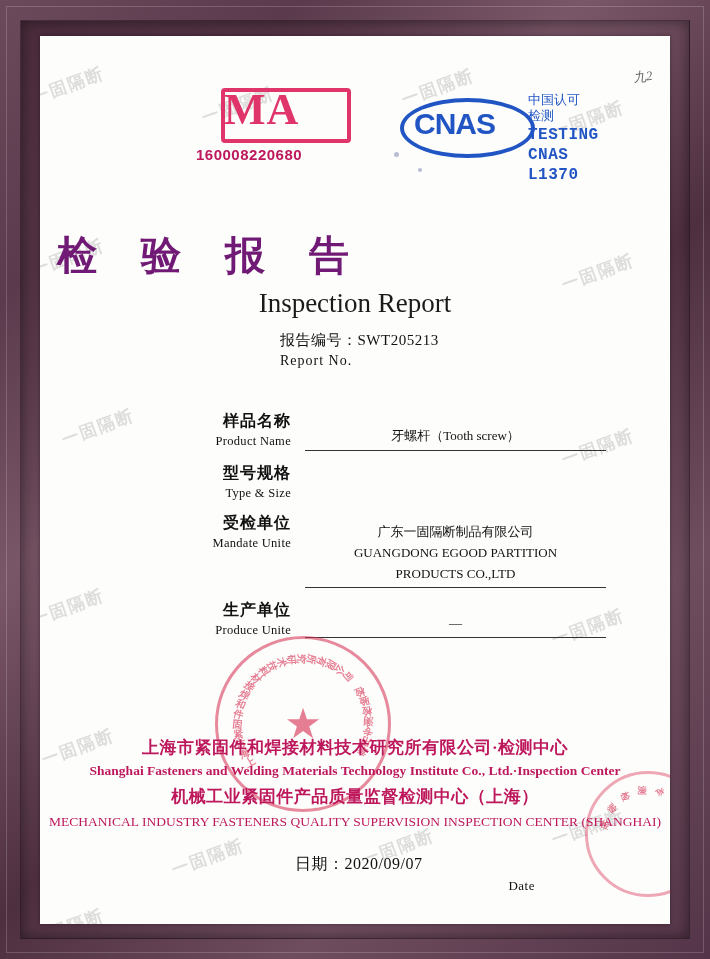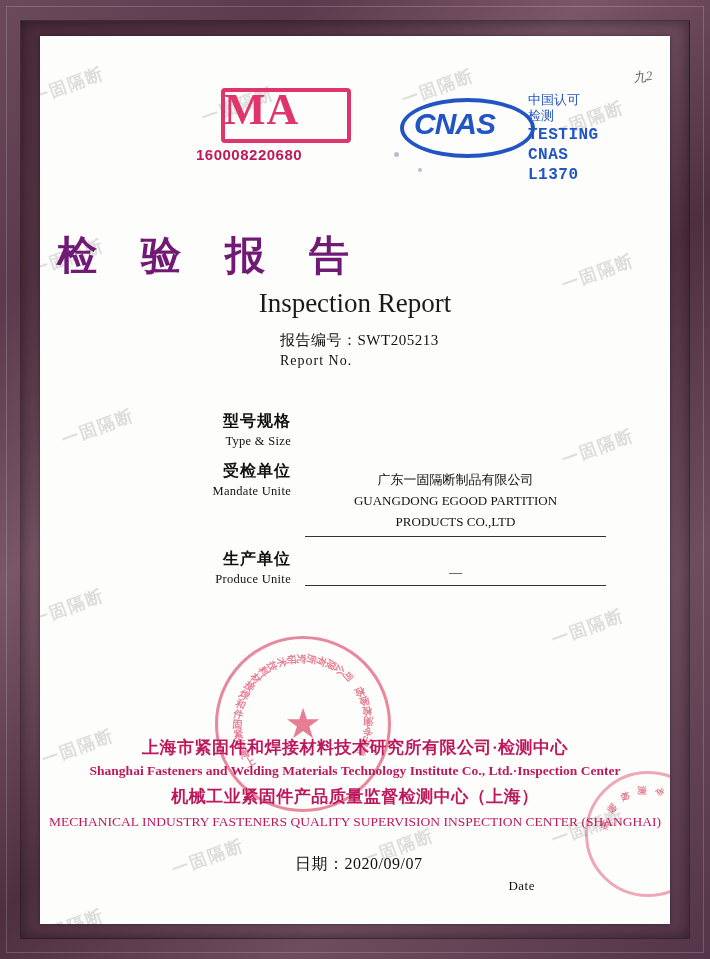--- a/index.html
+++ b/index.html
@@ -126,21 +126,20 @@
     border: 4px solid #2255c4;
     border-radius: 50%;
     box-sizing: border-box;
     background: rgba(255,255,255,0.2);
   }
   #cnas-text {
     position: absolute;
     left: 14px;
     top: 27px;
     font-family: "Liberation Sans", sans-serif;
-    font-style: italic;
     font-weight: bold;
     font-size: 30px;
     color: #2255c4;
     letter-spacing: -1px;
   }
   #cnas-right {
     position: absolute;
     left: 128px;
     top: 12px;
     color: #2255c4;
@@ -410,20 +409,30 @@
 
     <div id="report-no-block">
       <div id="report-no-cn">
         <span>报告编号：</span><span>SWT205213</span>
       </div>
       <div id="report-no-en">Report No.</div>
     </div>
 
     <div id="fields">
 
+      <div class="field-row">
+        <div class="field-label">
+          <span class="cn">样品名称</span>
+          <span class="en">Product Name</span>
+        </div>
+        <div class="field-value">
+          <div style="height:16px;"></div>
+          <div class="value-line">牙螺杆（Tooth screw）</div>
+        </div>
+      </div>
 
       <div class="field-row">
         <div class="field-label">
           <span class="cn">型号规格</span>
           <span class="en">Type &amp; Size</span>
         </div>
       </div>
 
       <div class="field-row">
         <div class="field-label">

